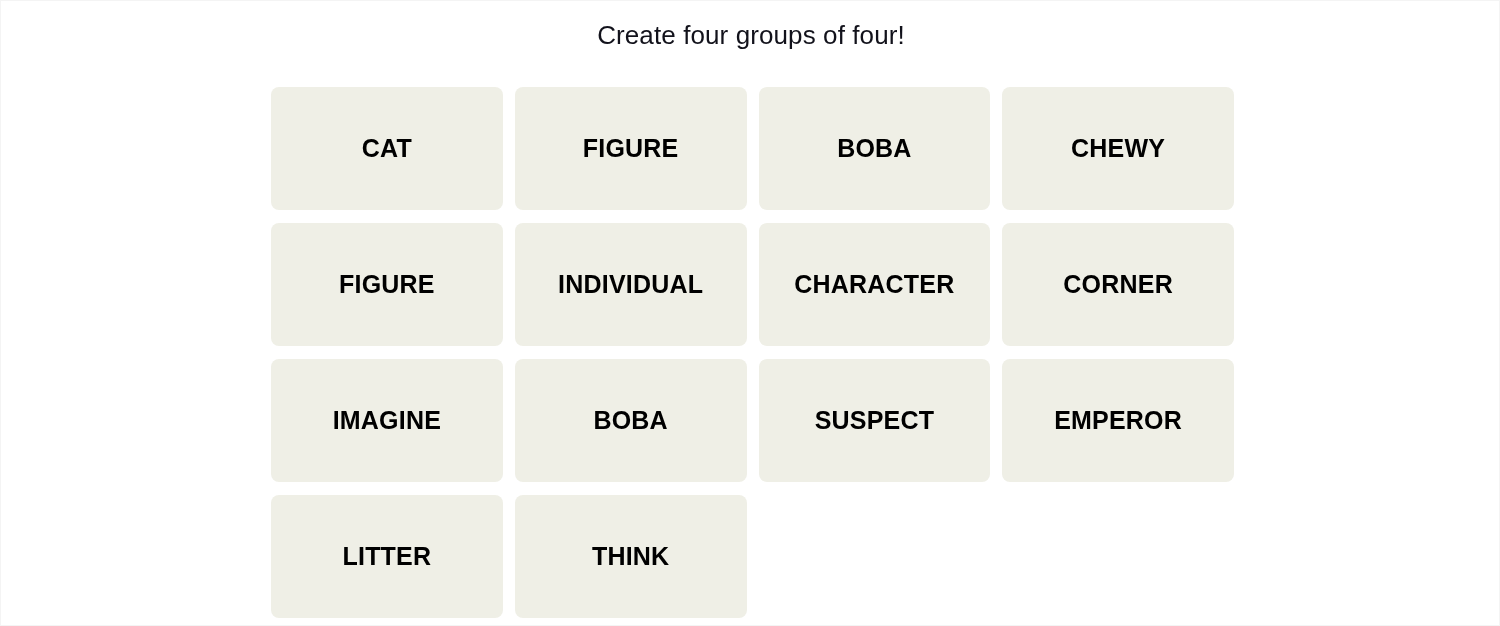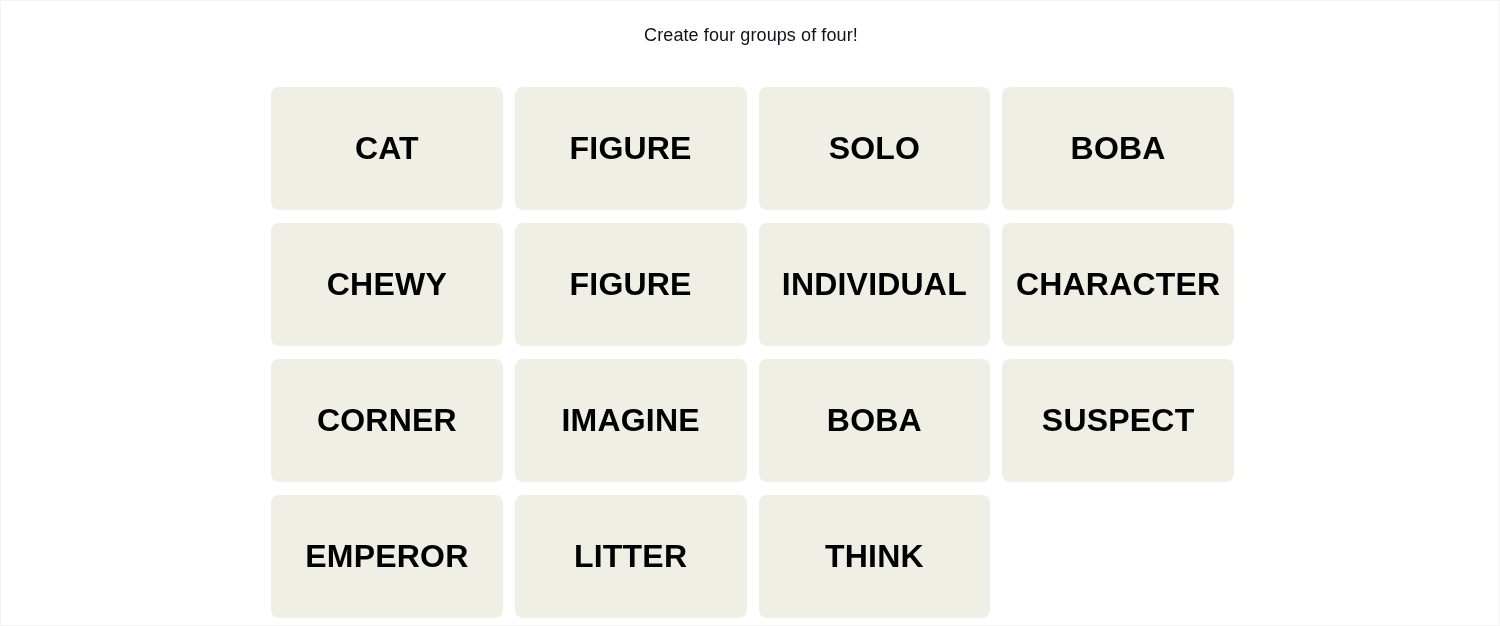--- a/index.html
+++ b/index.html
@@ -24,21 +24,21 @@
     border: 1px solid #f4f4f4;
   }
 
   #puzzle-title {
     position: absolute;
     left: 0;
     top: 18px;
     width: 1500px;
     text-align: center;
     font-family: "Liberation Sans", sans-serif;
-    font-size: 18px;
+    font-size: 26px;
     font-weight: 400;
     line-height: 32px;
     color: #12121b;
     letter-spacing: 0.1px;
     white-space: nowrap;
   }
 
   #tile-grid {
     position: absolute;
     left: 270px;
@@ -59,21 +59,21 @@
     align-items: center;
     justify-content: center;
     padding: 0 6px;
     box-sizing: border-box;
     cursor: pointer;
     user-select: none;
   }
 
   .tile-label {
     font-family: "Liberation Sans", sans-serif;
-    font-size: 32px;
+    font-size: 25px;
     font-weight: 700;
     letter-spacing: 0.2px;
     color: #000000;
     text-align: right;
     line-height: 1.05;
     white-space: nowrap;
   }
 </style>
 </head>
 <body>
@@ -82,23 +82,20 @@
 
   <div id="puzzle-title">Create four groups of four!</div>
 
   <div id="tile-grid">
 
     <div class="tile">
       <span class="tile-label">CAT</span>
     </div>
     <div class="tile">
       <span class="tile-label">FIGURE</span>
-    </div>
-    <div class="tile">
-      <span class="tile-label">SOLO</span>
     </div>
     <div class="tile">
       <span class="tile-label">BOBA</span>
     </div>
 
     <div class="tile">
       <span class="tile-label">CHEWY</span>
     </div>
     <div class="tile">
       <span class="tile-label">FIGURE</span>

